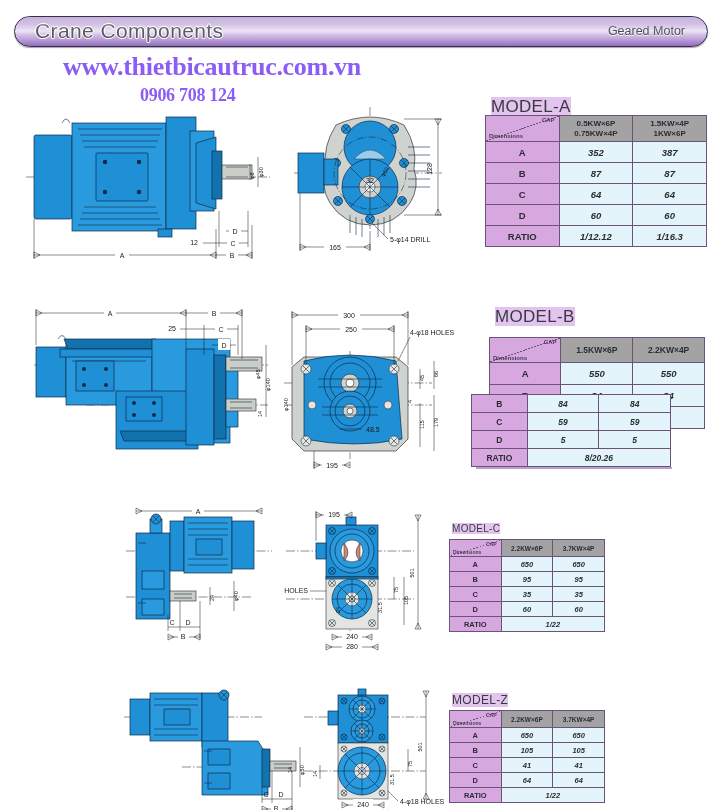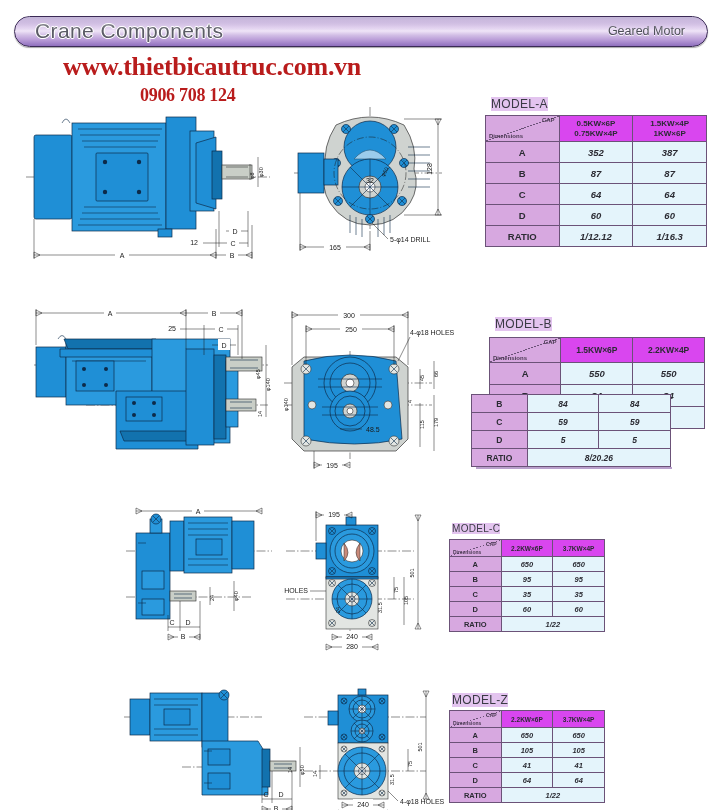--- a/index.html
+++ b/index.html
@@ -40,38 +40,38 @@
   .header-right {
     position: absolute; right: 22px; top: 7px;
     font-size: 12.5px; color:#4d4d58;
     text-shadow: 0 1px 0 rgba(255,255,255,.85);
     white-space: nowrap;
   }
 
   
   .wm-url, .wm-phone {
     position:absolute; font-family:"Liberation Serif", serif;
-    font-weight:bold; color:#b91c1c; white-space:nowrap; letter-spacing:-0.3px;
+    font-weight:bold; color:#8b5cf6; white-space:nowrap; letter-spacing:-0.3px;
   }
   .wm-url { left: 63px; top: 45px; font-size: 26px; }
   .wm-phone { left: 140px; top: 78px; font-size: 18px; }
 
   
   .spec-table { position:absolute; border-collapse:collapse; }
   .spec-table td, .spec-table th {
     border: 1px solid #6b5278;
     text-align:center; vertical-align:middle;
     font-weight:bold; color:#2b2b33;
     padding:0;
   }
-  .spec-table .hdr-cell { background:#d946ef; }
+  .spec-table .hdr-cell { background:#a3a3a3; }
   .spec-table .lbl { background:#d7a8e0; }
   .spec-table .val { background:#e4f4fb;font-style:italic; }
   .model-title {
-    position:absolute; font-size:12px; color:#3a3a44; letter-spacing:.3px;
+    position:absolute; font-size:17px; color:#3a3a44; letter-spacing:.3px;
     white-space:nowrap;
   }
   .model-title .hl { background:#e3c4ef; }
 
   
   .corner { position:relative; background:#d7a8e0; }
   .corner .cap { position:absolute; right:4px; top:1px; font-size:6px; color:#4a3a52; font-weight:bold;}
   .corner .dim { position:absolute; left:3px; bottom:1px; font-size:6px; color:#4a3a52; font-weight:bold;}
   .corner .slash {
     position:absolute; left:0; top:0; width:100%; height:100%;
@@ -724,21 +724,21 @@
         <td class="val">60</td>
       </tr>
       <tr>
         <td class="lbl">RATIO</td>
         <td class="val">1/12.12</td>
         <td class="val">1/16.3</td>
       </tr>
     </tbody>
   </table>
 
-  <div class="model-title" style="left:495px; top:310px;">
+  <div class="model-title" style="left:495px; top:300px;">
     <span class="hl">MODEL-B</span>
   </div>
   <table class="spec-table" id="tableB">
     <tbody>
       <tr>
         <td class="corner c1">
           <div class="slash"></div>
           <span class="cap">CAP</span>
           <span class="dim">Dimensions</span>
         </td>

